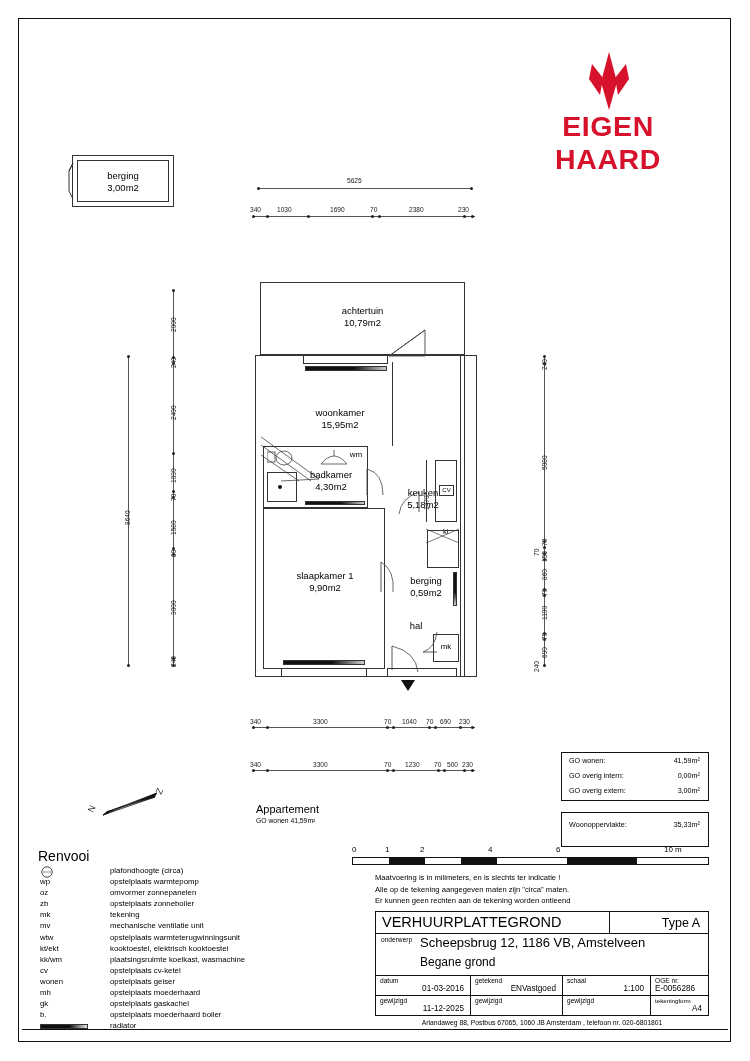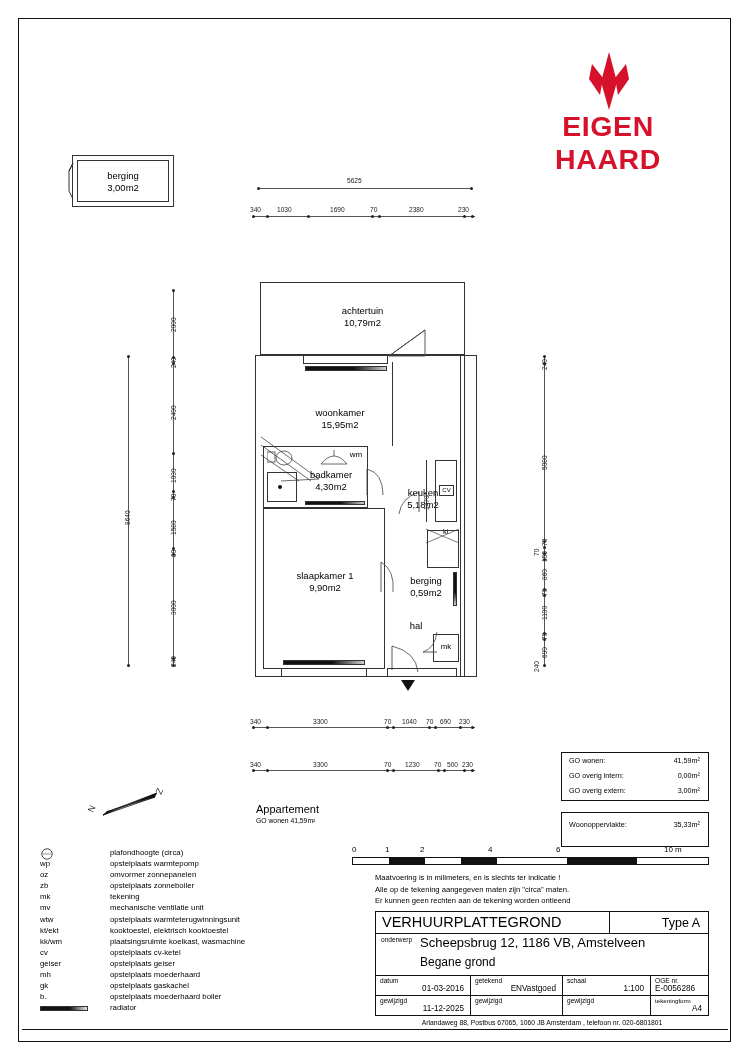--- a/index.html
+++ b/index.html
@@ -410,20 +410,21 @@
       <div class="sseg" style="width:36px;background:#111;"></div>
       <div class="sseg" style="width:36px;background:#fff;"></div>
       <div class="sseg" style="width:36px;background:#111;"></div>
       <div class="sseg" style="width:70px;background:#fff;"></div>
       <div class="sseg" style="width:70px;background:#111;"></div>
       <div class="sseg" style="flex:1;background:#fff;"></div>
     </div>
   </div>
 
   <div class="legend">
+    <h2>Renvooi</h2>
 
     <div class="lrow">
       <span class="ceil-sym">
         <svg width="14" height="12" viewBox="0 0 14 12">
           <circle cx="7" cy="6" r="5.2" fill="none" stroke="#333" stroke-width="0.9"></circle>
           <line x1="3" y1="6" x2="11" y2="6" stroke="#666" stroke-width="0.7"></line>
         </svg>
       </span>
       <span class="desc">plafondhoogte (circa)</span>
     </div>
@@ -458,21 +459,21 @@
       </div>
     <div class="lrow">
         <span class="code">kk/wm</span>
         <span class="desc">plaatsingsruimte koelkast, wasmachine</span>
       </div>
     <div class="lrow">
         <span class="code">cv</span>
         <span class="desc">opstelplaats cv-ketel</span>
       </div>
     <div class="lrow">
-        <span class="code">geiser</span>
+        <span class="code">wonen</span>
         <span class="desc">opstelplaats geiser</span>
       </div>
     <div class="lrow">
         <span class="code">mh</span>
         <span class="desc">opstelplaats moederhaard</span>
       </div>
     <div class="lrow">
         <span class="code">gk</span>
         <span class="desc">opstelplaats gaskachel</span>
       </div>

